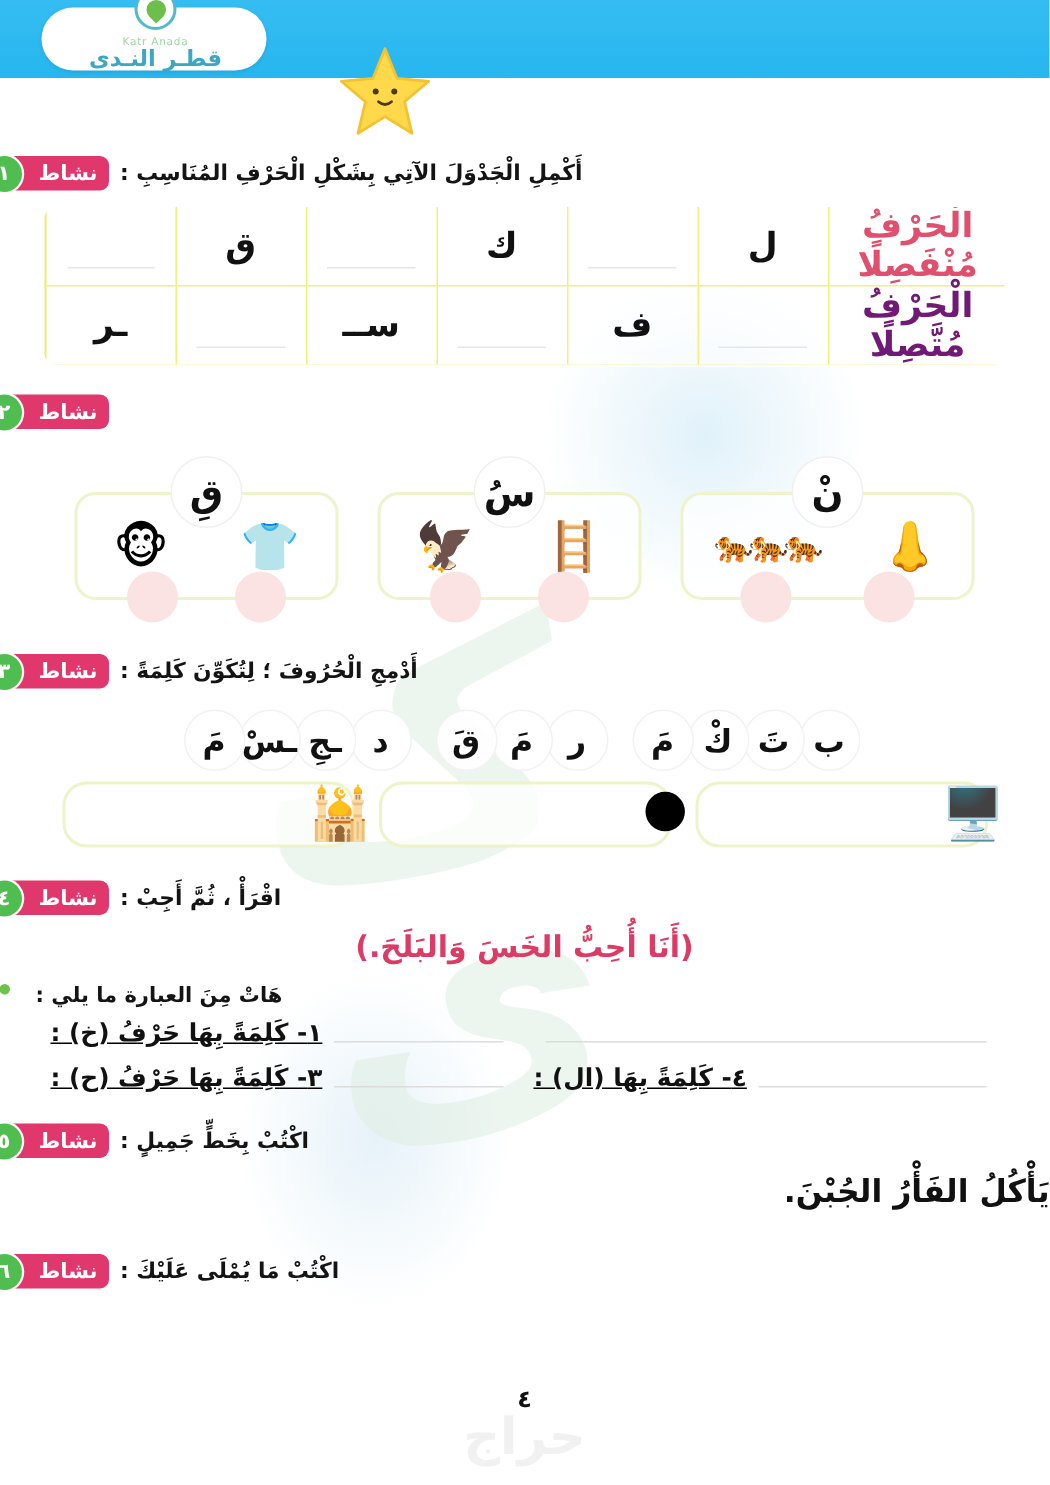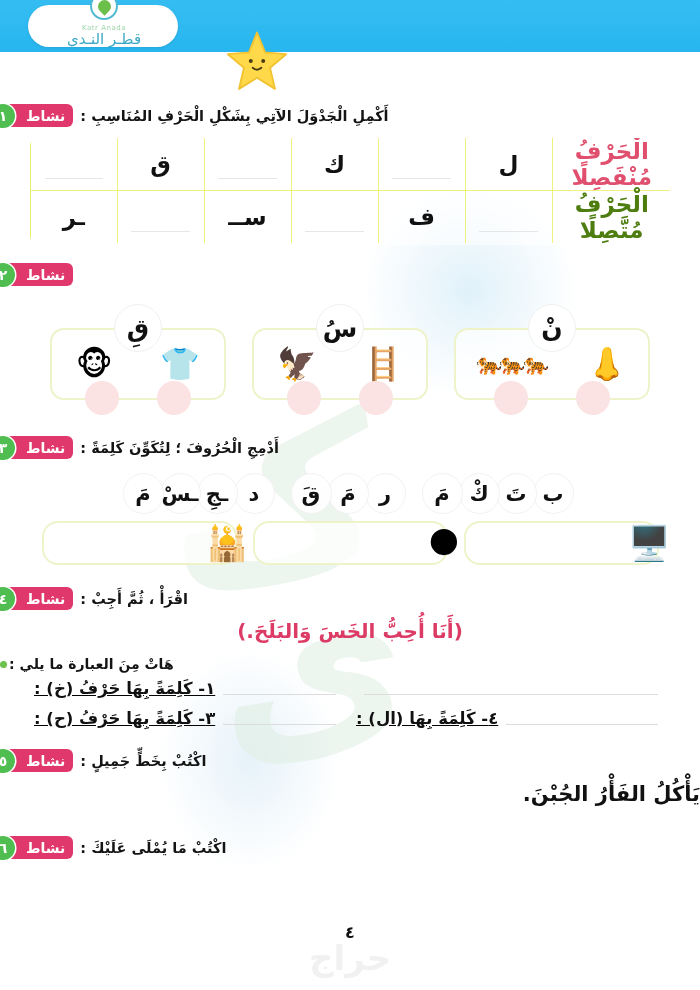--- a/index.html
+++ b/index.html
@@ -102,21 +102,21 @@
   }
   .logo-mark i {
     display: block;
     width: 13px; height: 13px;
     border-radius: 50% 50% 50% 0;
     transform: rotate(-45deg);
     background: #6bbf4a;
   }
   .logo-txt { text-align: center; line-height: 1; }
   .logo-ar {
-    font-size: 15px; font-weight: normal;
+    font-size: 15px; font-weight: bold;
     color: #3aa8c4;
     letter-spacing: .5px;
   }
   .logo-en {
     font-size: 7px;
     color: #9ed4a9;
     letter-spacing: .5px;
     direction: ltr;
   }
 
@@ -223,21 +223,21 @@
     font-weight: bold;
     color: #111111;
     position: relative;
   }
   td.rowhead {
     width: 120px;
     font-size: 13.5px;
     font-weight: bold;
   }
   td.rowhead.pink  { color: #e04f6e; }
-  td.rowhead.green { color: #4d7c0f; }
+  td.rowhead.green { color: #701a75; }
   td.blank::after {
     content: "";
     position: absolute;
     left: 16%; right: 16%;
     bottom: 11px;
     border-bottom: 1.5px solid #e6e6e6;
   }
 
   
   .a2-row {
@@ -358,22 +358,21 @@
     font-size: 20px;
     font-weight: bold;
     padding: 9px 0 0 0;
     position: relative;
     z-index: 2;
   }
   .a4-bullet {
     display: flex;
     flex-direction: row-reverse;
     justify-content: flex-start;
-    align-items: center;
-    gap: 2px;
+    gap: 17px;
     padding: 13px 0 0 0;
     padding-right: 320px;
     position: relative;
     z-index: 2;
   }
   .a4-bullet .dot {
     width: 7px; height: 7px;
     border-radius: 50%;
     background: #6cc24a;
     flex: 0 0 auto;

